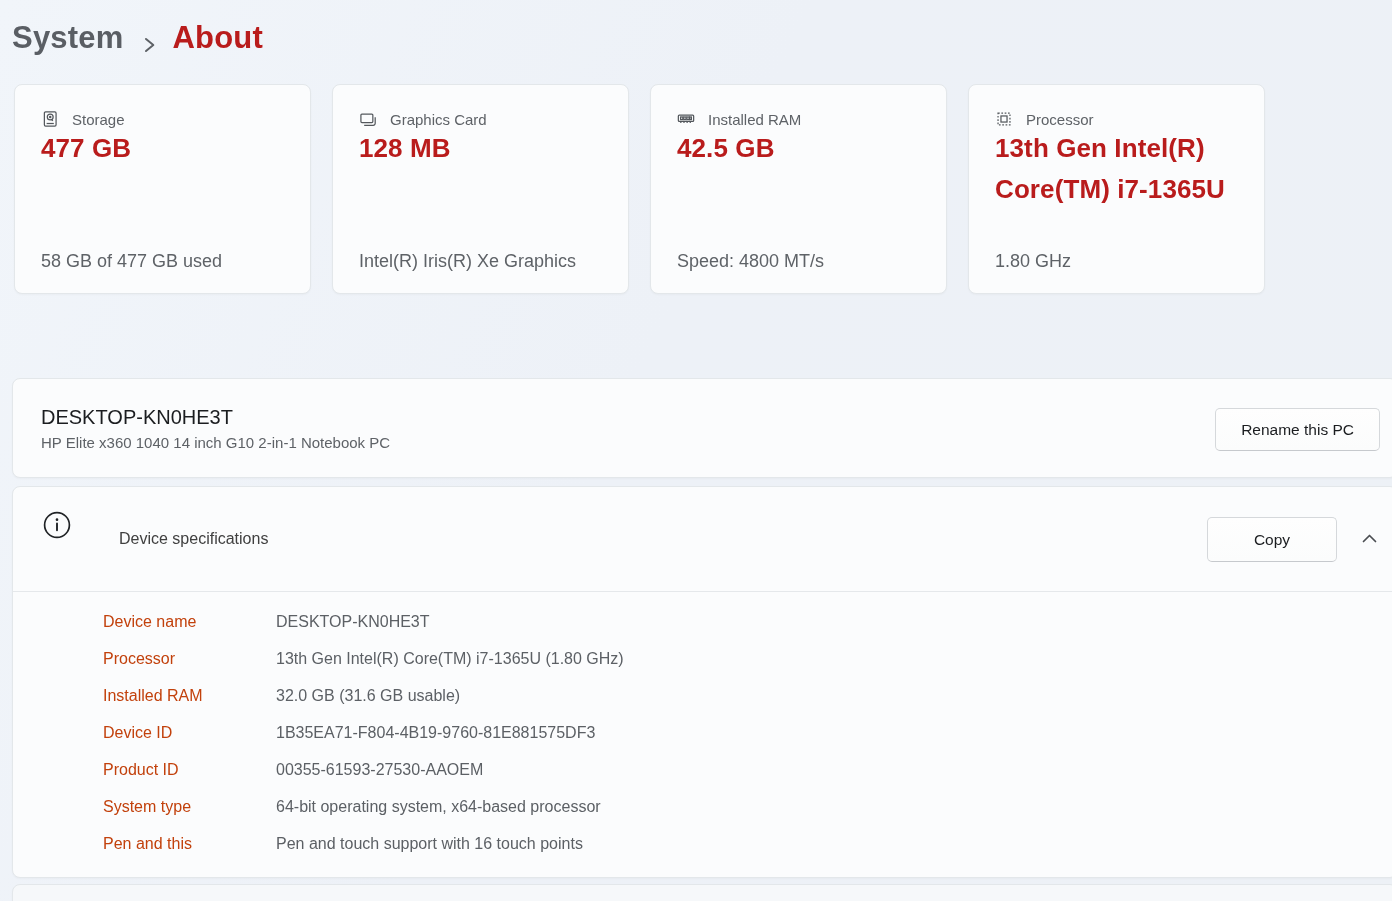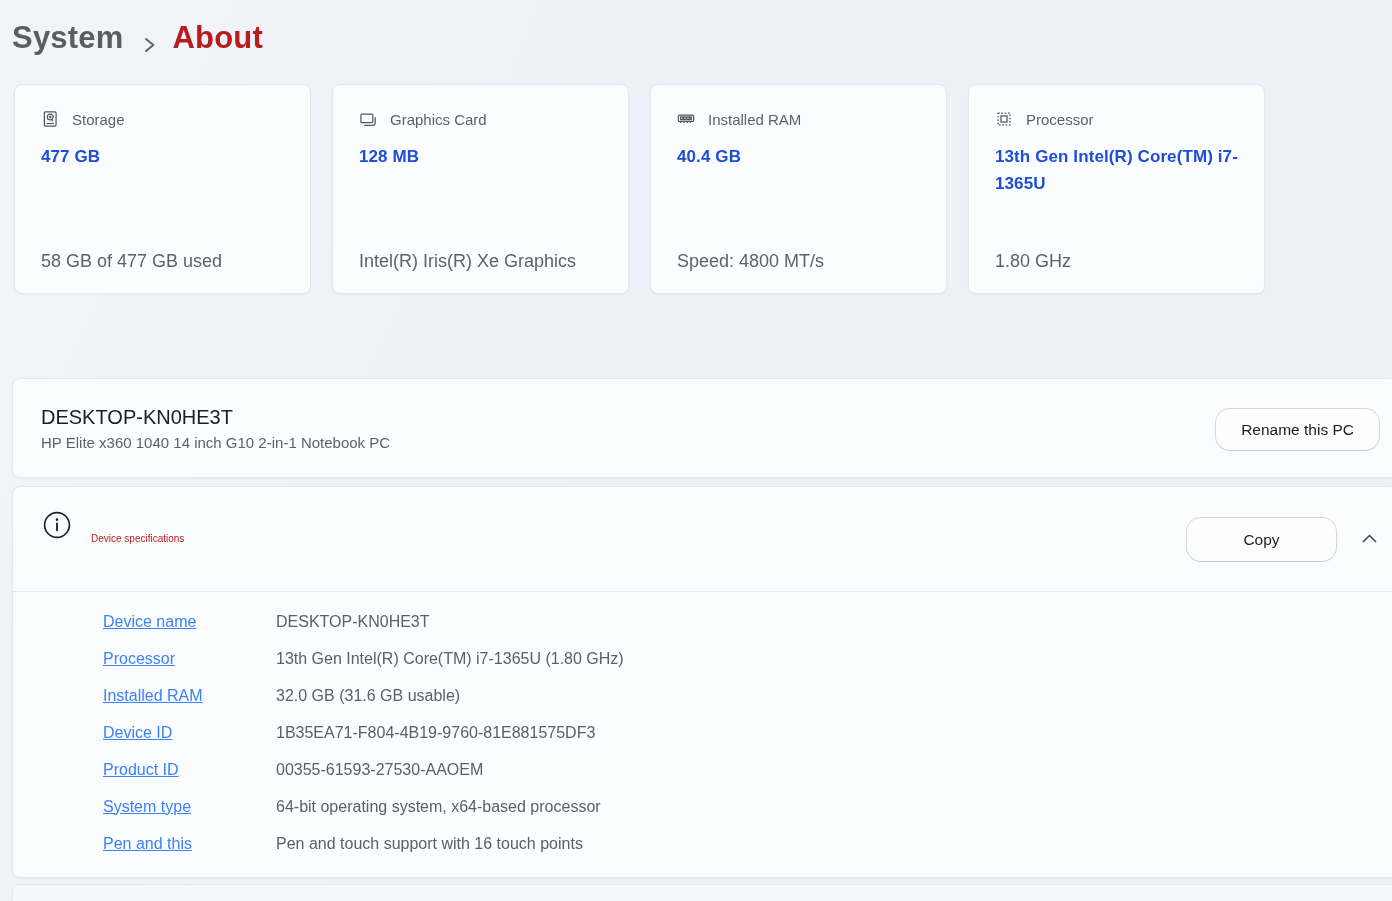--- a/index.html
+++ b/index.html
@@ -24,56 +24,56 @@
     background:#fbfcfd;
     border:1px solid #e3e7ea;
     border-radius:8px;
     box-shadow:0 1px 2px rgba(20,30,45,.03);
     padding:25px 26px 21px 26px;
     display:flex; flex-direction:column;
   }
   .card-head { display:flex; align-items:center; gap:13px; }
   .card-head .ic { width:18px; height:18px; flex:0 0 auto; color:#54585d; }
   .card-label { font-size:15px; color:#5e6267; }
-  .card-value { margin-top:16px; font-size:17px; font-weight:700; color:#1d4ed8; line-height:1.58; letter-spacing:.1px; }
+  .card-value { font-size:26px; font-weight:700; color:#b91c1c; line-height:1.58; letter-spacing:.1px; }
   .card-detail { margin-top:auto; font-size:18px; color:#5e6267; }
 
   
   .wide-card {
     position:absolute; left:12px; width:1386px;
     background:#fbfcfd;
     border:1px solid #e3e7ea;
     box-shadow:0 1px 2px rgba(20,30,45,.03);
   }
   .device-card { top:378px; height:100px; border-radius:8px; display:flex; flex-direction:column; justify-content:center; padding-left:28px; }
   .device-name { font-size:20px; color:#1b1d20; }
   .device-model { margin-top:5px; font-size:15px; color:#5e6267; }
 
   .win-btn {
     background:linear-gradient(#fefefe,#fbfcfc);
     border:1px solid #d5d8db;
     border-bottom-color:#c6c9cd;
-    border-radius:15px;
+    border-radius:5px;
     font-family:inherit;
     font-size:15.5px; color:#1b1d20;
     cursor:pointer;
     display:flex; align-items:center; justify-content:center;
   }
   .rename-btn { position:absolute; right:17px; top:29px; height:43px; padding:0 25px; }
 
   .expander { top:486px; height:392px; border-radius:8px; overflow:hidden; }
   .exp-header { position:relative; height:104px; cursor:pointer; }
   .info-ic { position:absolute; left:30px; top:24px; width:28px; height:28px; color:#202326; }
-  .exp-title { position:absolute; left:78px; top:0; line-height:104px; font-size:10px; color:#b91c1c; }
-  .copy-btn { position:absolute; right:60px; top:30px; width:151px; height:45px; }
+  .exp-title { position:absolute; left:106px; top:0; line-height:104px; font-size:16px; color:#404040; }
+  .copy-btn { position:absolute; right:60px; top:30px; width:130px; height:45px; }
   .chev-up { position:absolute; right:19px; top:45px; width:17px; height:14px; color:#4a4d52; cursor:pointer; }
 
   .exp-content { border-top:1px solid #e5e8eb; padding-top:11px; }
   .spec-row { height:37px; display:flex; align-items:center; padding-left:90px; font-size:16px; }
-  .spec-label { width:173px; flex:0 0 auto; color:#3b82f6;text-decoration:underline; }
+  .spec-label { width:173px; flex:0 0 auto; color:#c2410c; }
   .spec-value { color:#5c6065; }
 
   .sliver { top:884px; height:28px; border-radius:8px 8px 0 0; background:#f6f8fa; }
 
   svg { display:block; }
 </style>
 </head>
 <body>
 
 <div class="breadcrumb">
@@ -126,21 +126,21 @@
           <rect x="1.2" y="4.6" width="13.6" height="5.6" rx="0.8"></rect>
           <rect x="3.2" y="6.2" width="2" height="2.3"></rect>
             <rect x="6" y="6.2" width="2" height="2.3"></rect>
             <rect x="8.8" y="6.2" width="2" height="2.3"></rect>
             <rect x="11.2" y="6.2" width="1.6" height="2.3"></rect>
           <path d="M3.4 10.2 v1.4 M6.2 10.2 v1.4 M9 10.2 v1.4 M11.8 10.2 v1.4"></path>
         </svg>
       </span>
       <span class="card-label">Installed RAM</span>
     </div>
-    <div class="card-value">40.4 GB</div>
+    <div class="card-value">42.5 GB</div>
     <div class="card-detail">Speed: 4800 MT/s</div>
   </div>
 
   <div class="card">
     <div class="card-head">
       <span class="ic">
         <svg width="18" height="18" viewBox="0 0 16 16" fill="none" stroke="currentColor" stroke-width="1.1">
           <rect x="2.7" y="2.7" width="10.6" height="10.6" stroke-dasharray="1.5 1.45"></rect>
           <rect x="5.3" y="5.3" width="5.4" height="5.4"></rect>
         </svg>

